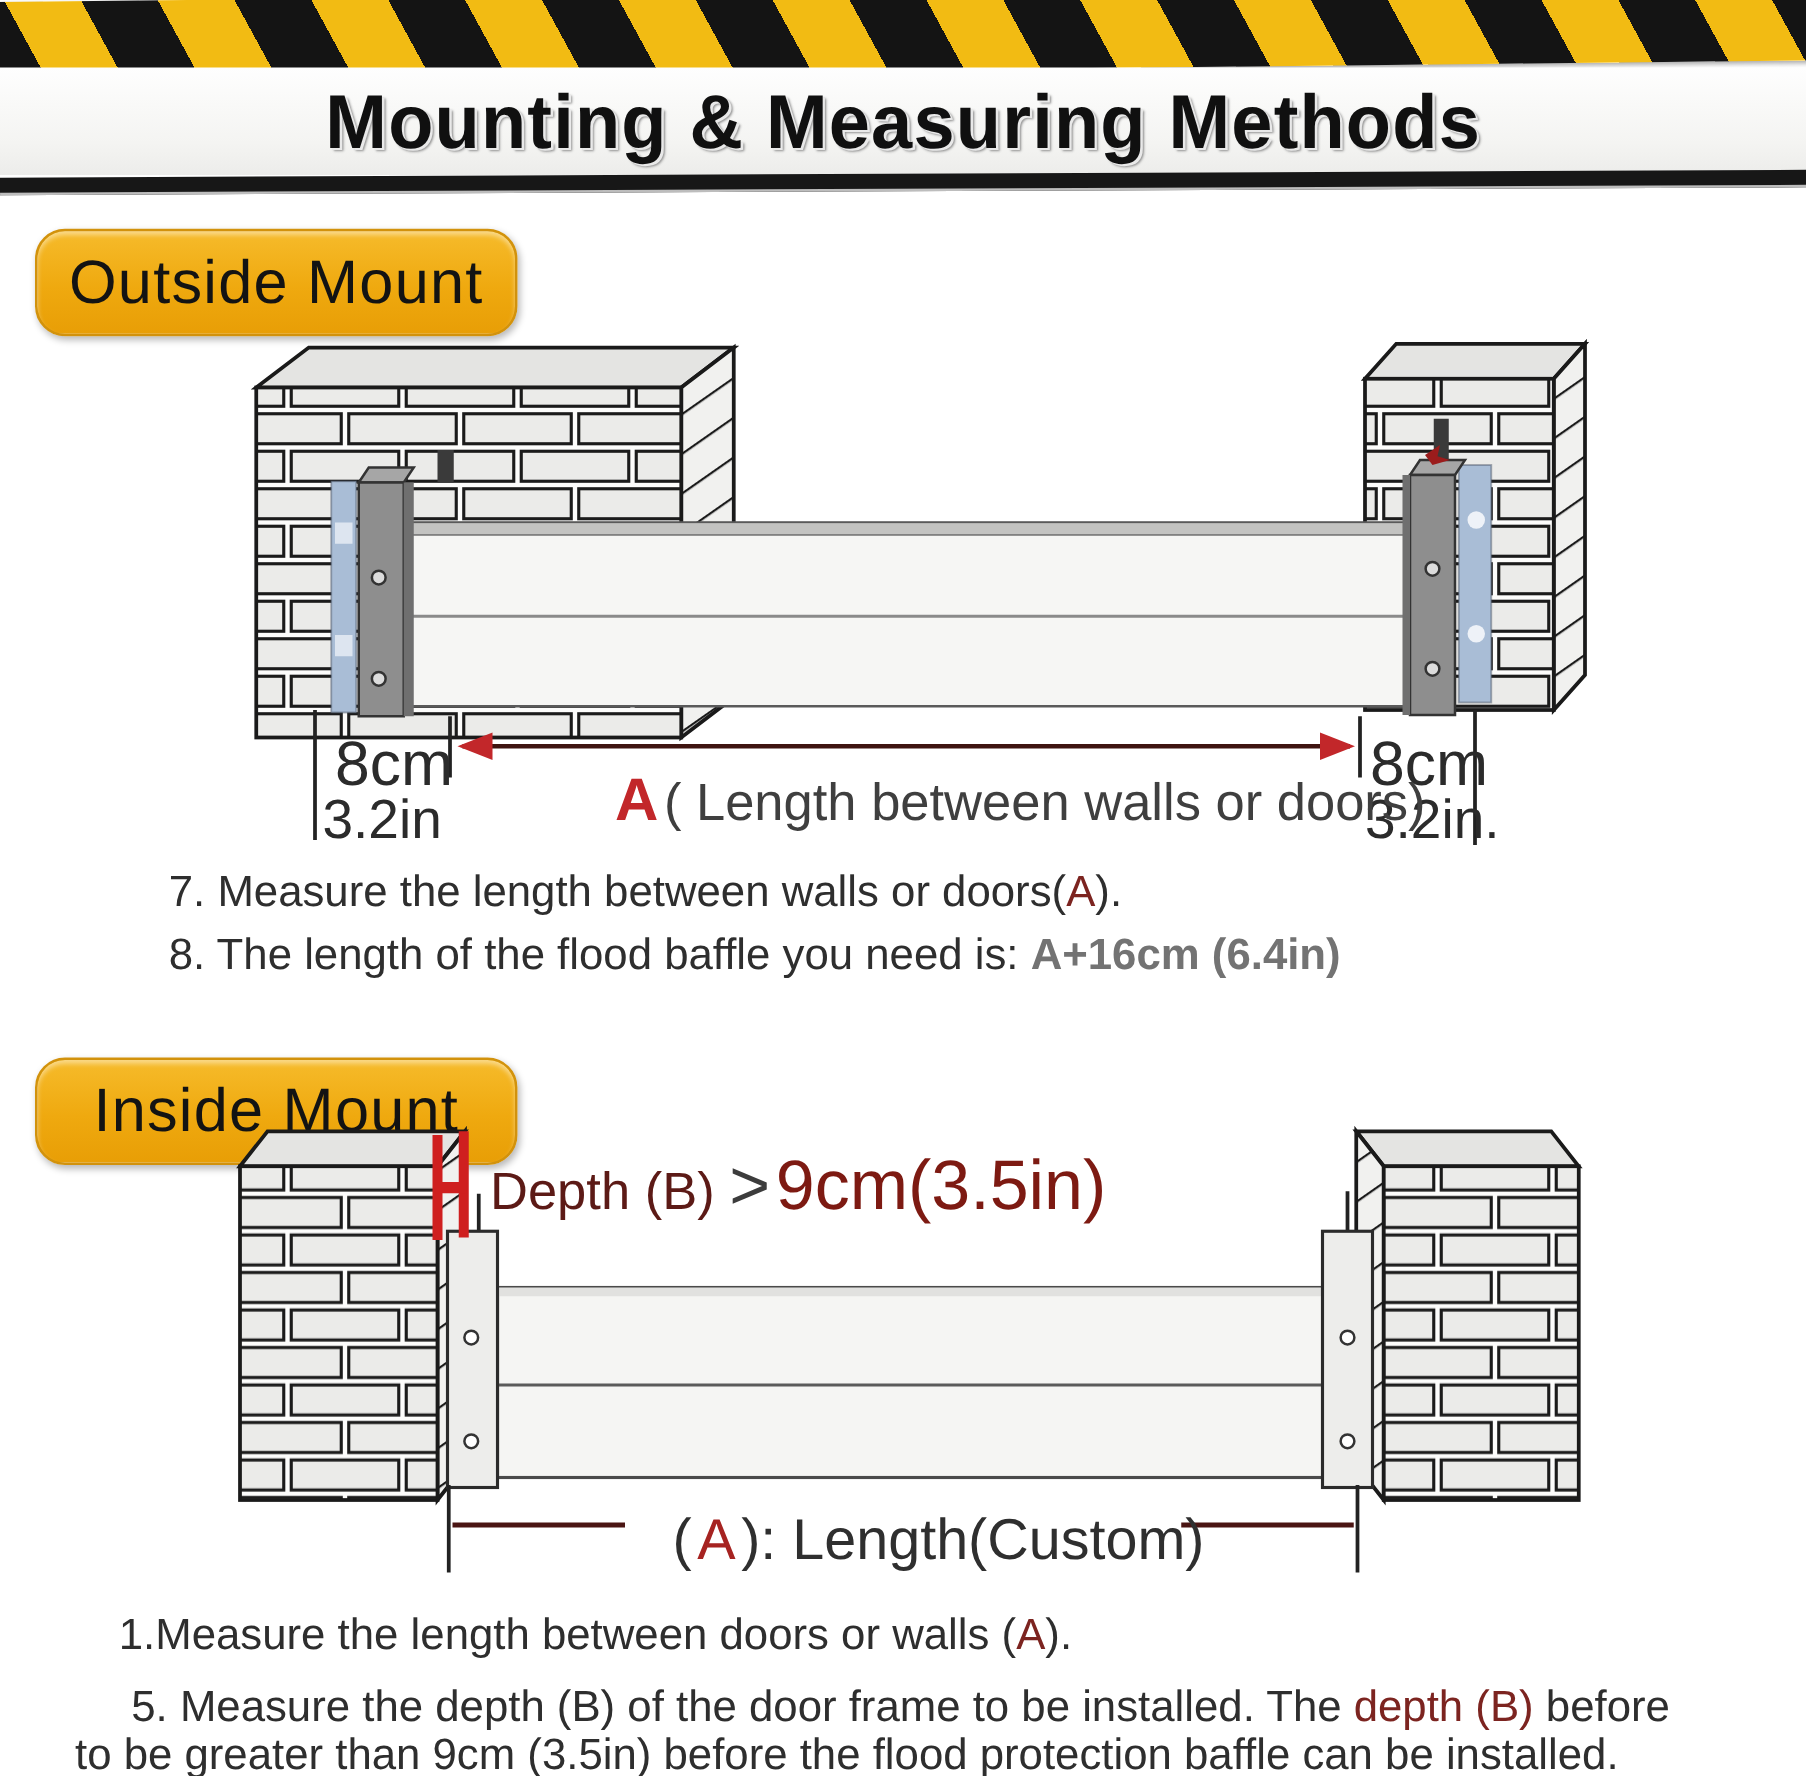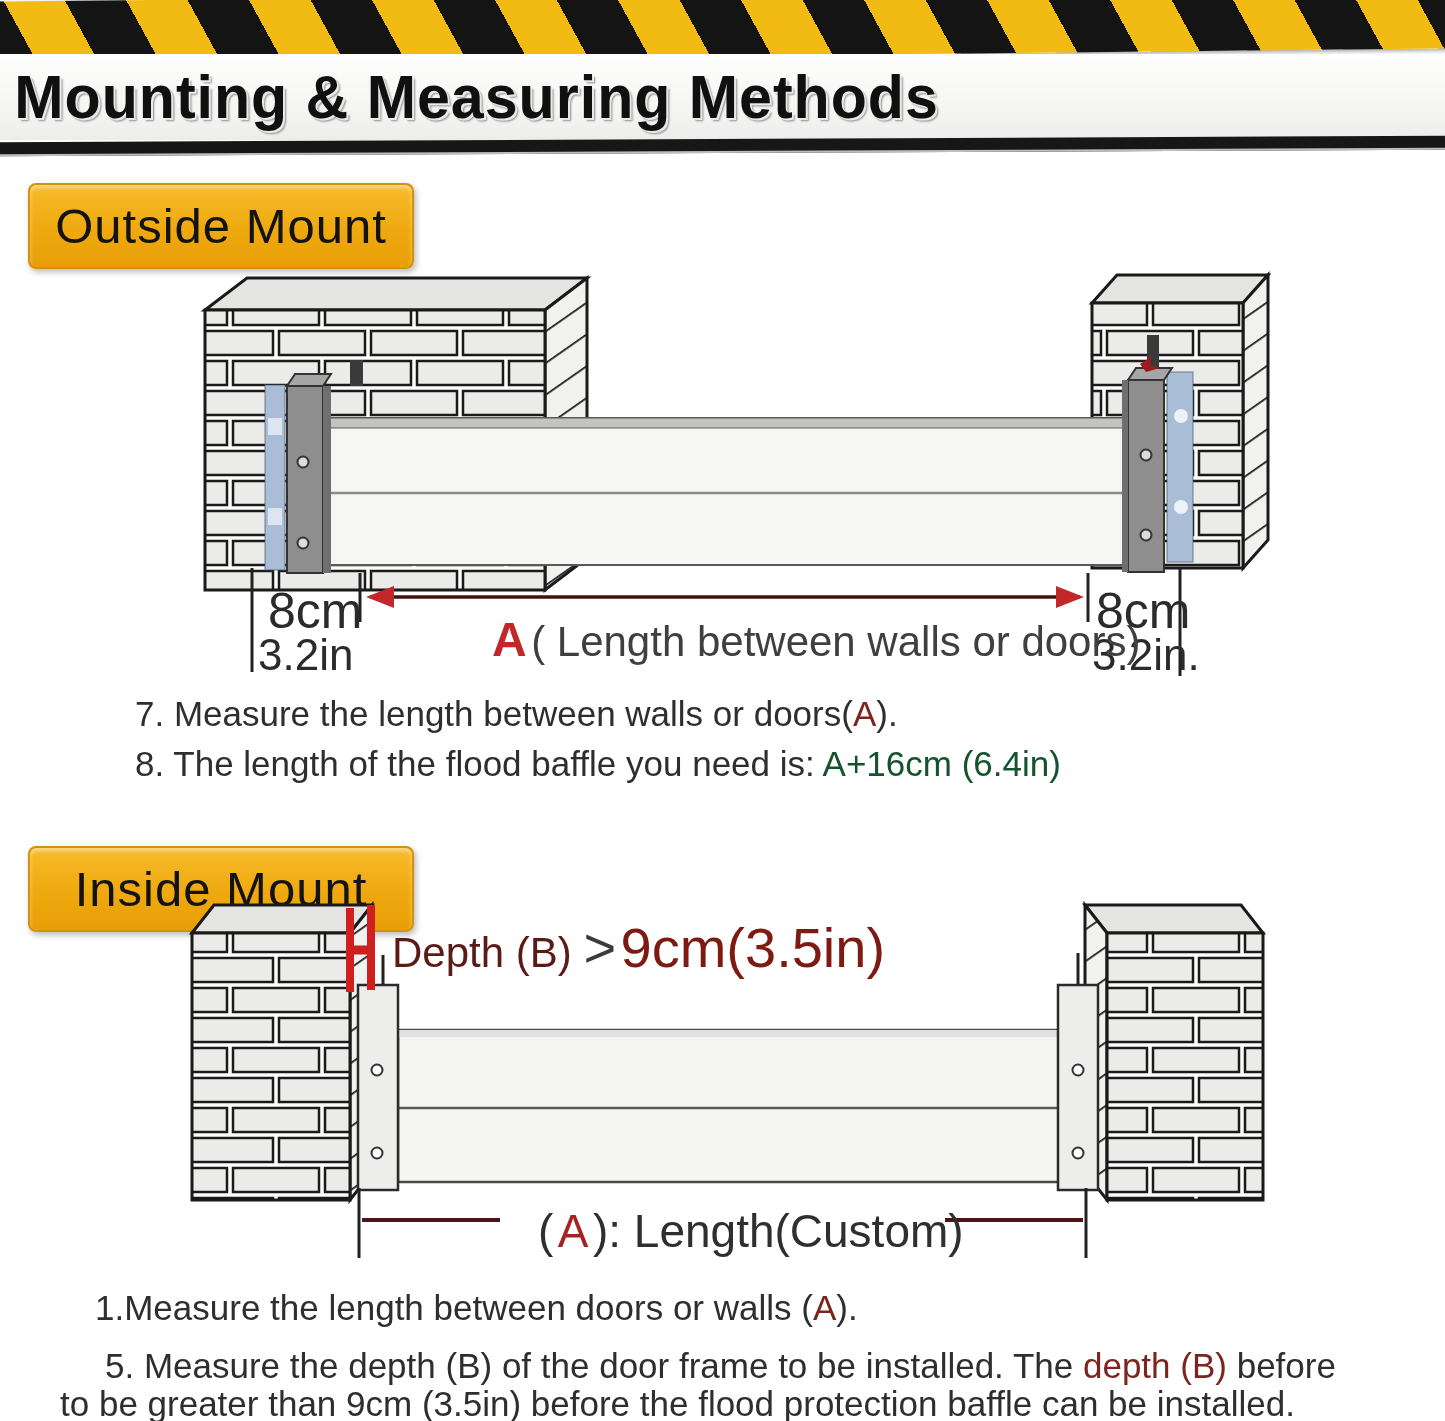--- a/index.html
+++ b/index.html
@@ -10,49 +10,49 @@
   
   .caution-band{
     position:absolute;left:-24px;right:-24px;top:-6px;height:62px;
     background:repeating-linear-gradient(62deg,#141414 0 54px,#f2bb13 54px 108px);
     transform:rotate(-0.6deg);
     box-shadow:0 2px 4px rgba(0,0,0,.35);
   }
   .title-band{
     position:absolute;left:0;right:0;top:54px;height:86px;
     background:linear-gradient(180deg,#fefefe 0%,#f4f4f2 70%,#ececea 100%);
-    display:flex;align-items:center;
+    display:flex;align-items:center;justify-content:center;
   }
   .page-title{
     font-size:61px;font-weight:700;letter-spacing:1px;color:#101010;
     transform:scaleX(.97);white-space:nowrap;
     text-shadow:2px 2px 0 #e9e9e9,3px 3px 2px #8f8f8f;
   }
   .black-bar{
     position:absolute;left:0;right:0;top:139px;height:12px;background:#171717;
     transform:rotate(-0.25deg);
     border-bottom:2px solid #bdbdbd;
   }
   
   .badge{
-    position:absolute;left:28px;width:382px;height:82px;border-radius:8px;
+    position:absolute;left:28px;width:382px;height:82px;border-radius:24px;
     background:linear-gradient(180deg,#f6bb2b 0%,#efa90f 55%,#e89e06 100%);
     border:2px solid #d2920c;
     box-shadow:inset 0 3px 4px rgba(255,255,255,.45),2px 3px 6px rgba(0,0,0,.28);
     display:flex;align-items:center;justify-content:center;
   }
   .badge span{font-size:49px;color:#131313;letter-spacing:1px;white-space:nowrap;}
   #badge-outside{top:183px;}
   #badge-inside{top:846px;}
   
   .diagram{position:absolute;left:0;}
   
   .step{position:absolute;margin:0;font-size:35px;line-height:1.15;color:#2e2e2e;white-space:nowrap;}
   .maroon{color:#7c2420;}
-  .red{color:#14532d;}
+  .red{color:#737373;font-weight:bold;}
 </style>
 </head>
 <body>
 
 <div class="page">
 
   <div class="caution-band"></div>
   <div class="title-band">
     <div class="page-title">Mounting &amp; Measuring Methods</div>
   </div>

